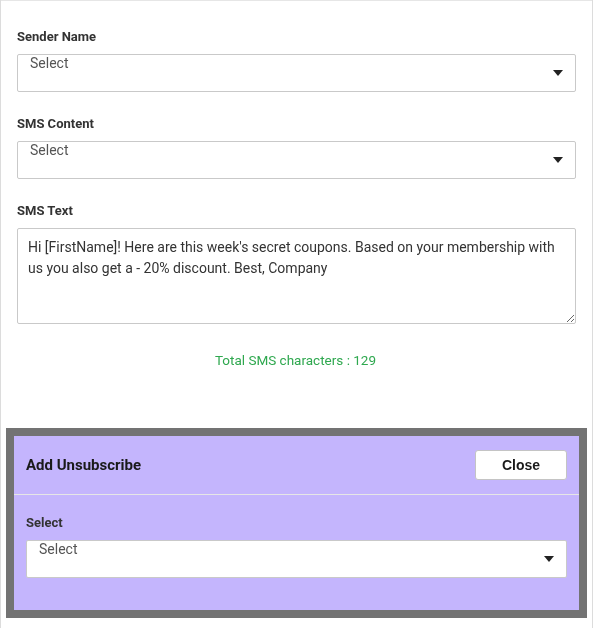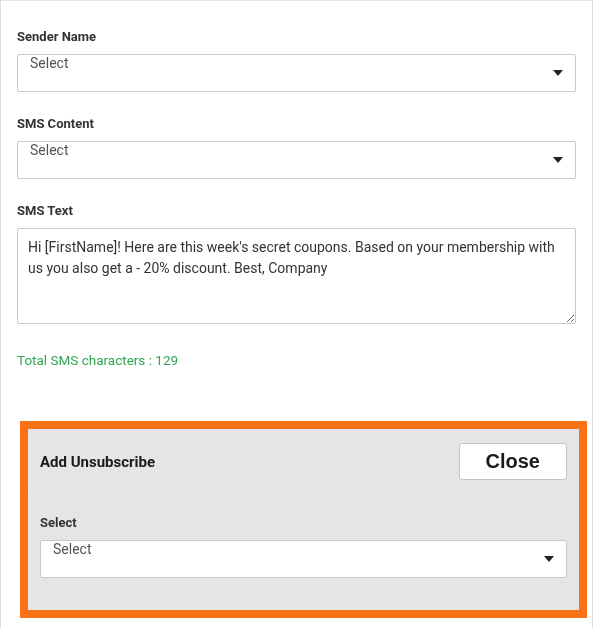--- a/index.html
+++ b/index.html
@@ -67,56 +67,56 @@
       border: 1px solid #c9c9c9;
       border-radius: 2px;
       padding: 8px 10px;
       font-size: 14px;
       font-family: inherit;
       color: #333;
       resize: both;
       line-height: 1.5;
     }
     .sms-stats {
-      text-align: left;
+      text-align: center;
       margin-top: 22px;
       padding-right: 2px;
     }
     .sms-stat-line {
       font-size: 13.5px;
       color: #2fa84f;
       line-height: 1.6;
     }
     .highlight-panel {
       position: absolute;
       left: 0;
       right: 0;
       bottom: 10px;
-      margin: 0 5px 0 19px;
-      border: 8px solid #f97316;
-      background: #e5e5e5;
+      margin: 0 5px 0 5px;
+      border: 8px solid #737373;
+      background: #c4b5fd;
     }
     .panel-header {
       display: flex;
       align-items: center;
       justify-content: space-between;
       padding: 14px 12px;
       border-bottom: 1px solid #e6e6e6;
     }
     .panel-title {
       font-size: 15px;
       font-weight: 700;
       color: #1a1a1a;
     }
     .close-btn {
       background: #fff;
       border: 1px solid #c4c4c4;
       border-radius: 3px;
       padding: 6px 26px;
-      font-size: 20px;
+      font-size: 14px;
       font-weight: 700;
       color: #1a1a1a;
       cursor: pointer;
     }
     .panel-body {
       padding: 20px 12px 32px;
     }
   </style>
 </head>
 <body>

